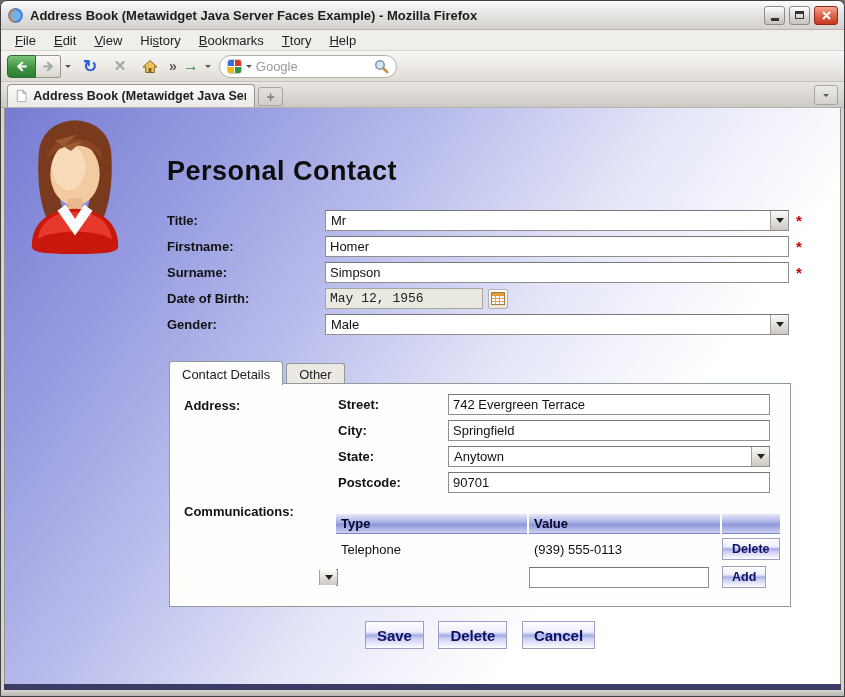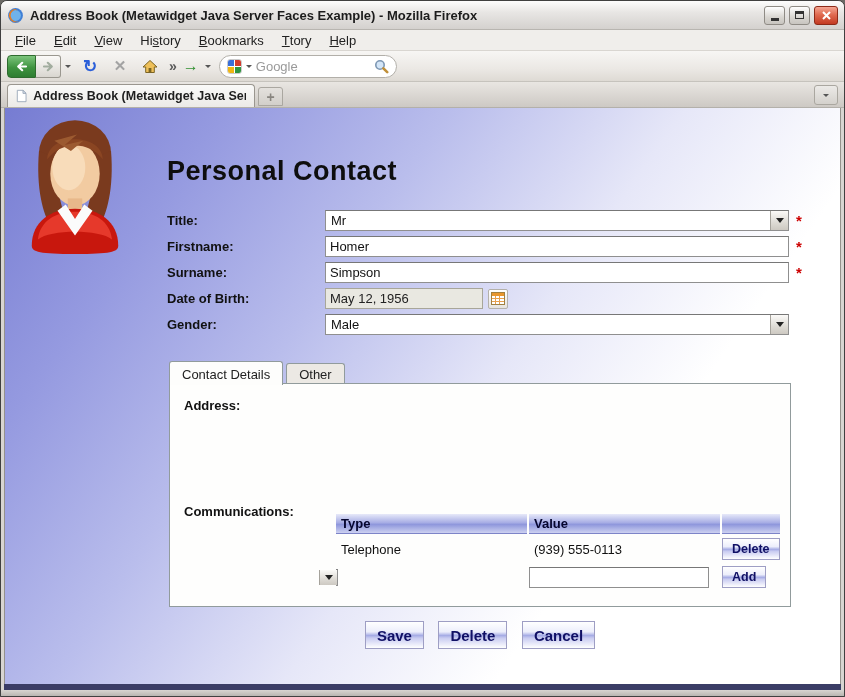--- a/index.html
+++ b/index.html
@@ -108,21 +108,21 @@
   .xpselect { position:relative; height:21px; border:1px solid #8f8f8f; border-top-color:#777;
               background:#fff; width:464px; }
   .xpselect .val { position:absolute; left:5px; top:2px; font-size:13px; color:#111; }
   .ddbtn { position:absolute; right:0; top:0; width:18px; height:100%;
            background:linear-gradient(180deg,#fbfaf8,#dedbd5 60%,#cdc9c2);
            border-left:1px solid #a5a29b; display:flex; align-items:center; justify-content:center; }
   .ddbtn::after { content:""; width:0; height:0; border-left:4px solid transparent;
                   border-right:4px solid transparent; border-top:5px solid #222; }
 
   .dob-input { width:158px; height:21px; border:1px solid #a8a699; background:#e9e8e1;
-               font-size:13px; padding:4px 4px; color:#222; font-family:Liberation Sans, sans-serif; }
+               font-size:13px; padding:4px 4px; color:#222; font-family:Liberation Mono, monospace; }
   .cal-btn { width:20px; height:20px; margin-left:5px; border:1px solid #b4b1aa; border-radius:2px;
              background:linear-gradient(180deg,#ffffff,#e6e3de); display:flex; align-items:center;
              justify-content:center; }
 
   
   .tabctl { position:absolute; left:164px; top:252px; width:622px; }
   .tabstrip { display:flex; align-items:flex-end; height:24px; }
   .ptab { border:1px solid #919b9c; border-bottom:none; border-radius:3px 3px 0 0;
           font-size:13px; color:#222; padding:3px 12px 3px 12px; background:#ece9e4; height:21px; }
   .ptab.active { background:#fdfdfc; height:24px; padding-top:5px; position:relative; z-index:2;
@@ -324,20 +324,41 @@
       </div>
     </div>
 
     <div class="tabctl">
       <div class="tabstrip">
         <span class="ptab active">Contact Details</span>
         <span class="ptab">Other</span>
       </div>
       <div class="tabpanel">
         <span class="addr-label">Address:</span>
+        <div class="addr-rows">
+          <div class="srow">
+            <span class="slabel">Street:</span>
+            <input class="stxt" value="742 Evergreen Terrace" style="">
+          </div>
+          <div class="srow">
+            <span class="slabel">City:</span>
+            <input class="stxt" value="Springfield" style="">
+          </div>
+          <div class="srow">
+            <span class="slabel">State:</span>
+            <span class="xpselect narrow">
+              <span class="val">Anytown</span>
+              <span class="ddbtn"></span>
+            </span>
+          </div>
+          <div class="srow">
+            <span class="slabel">Postcode:</span>
+            <input class="stxt" value="90701" style="">
+          </div>
+        </div>
 
         <span class="comm-label">Communications:</span>
         <table class="comm-table">
           <tbody>
               <tr>
             <th>Type</th>
             <th>Value</th>
             <th class="actcol"></th>
           </tr>
           <tr>

